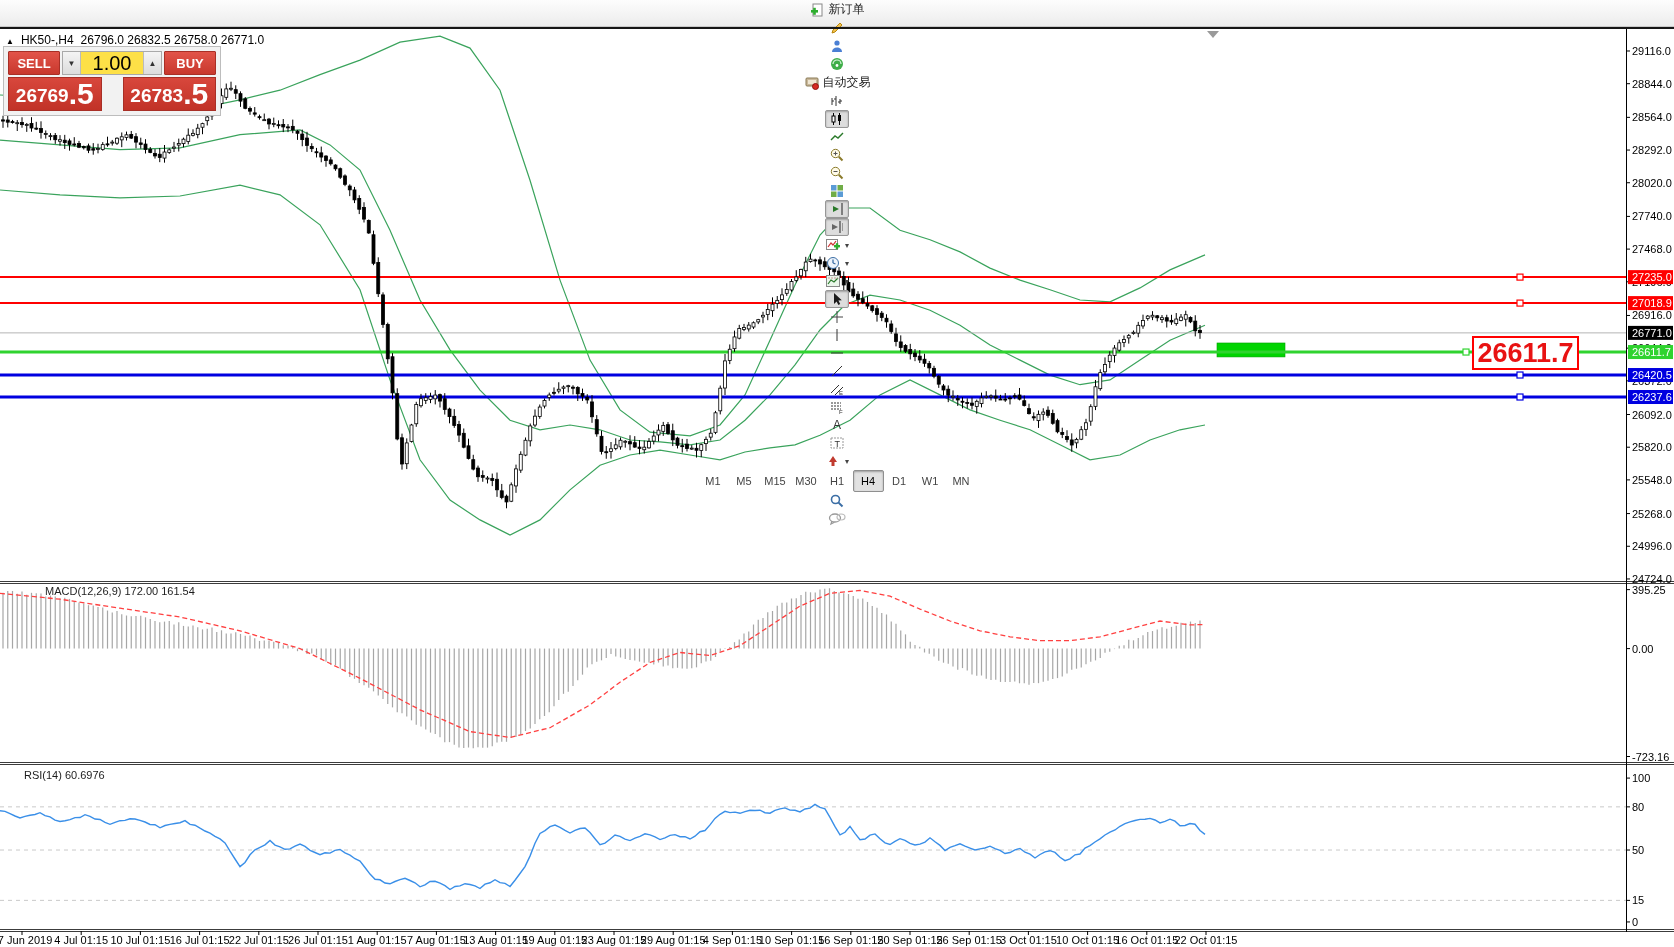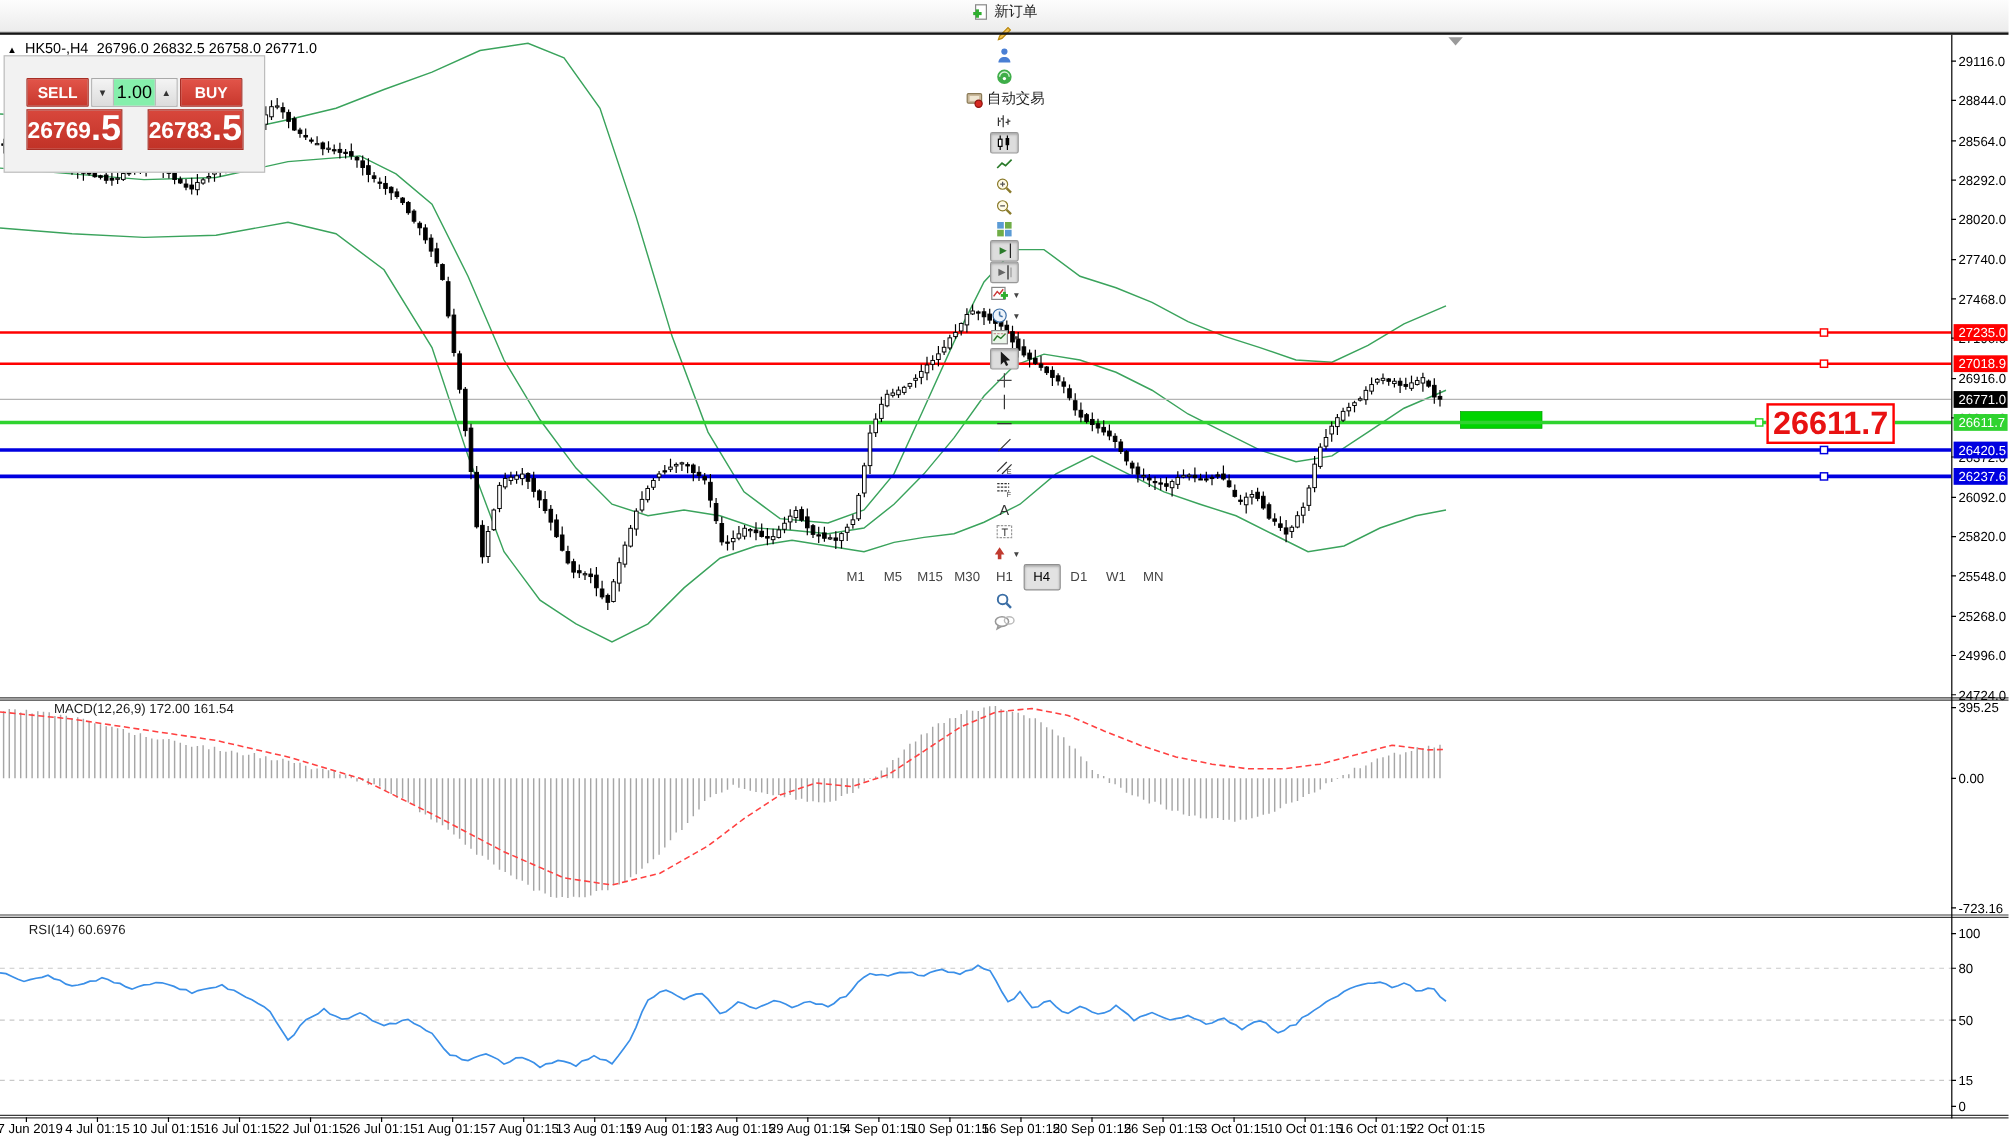--- a/index.html
+++ b/index.html
@@ -14,27 +14,27 @@
   .tbtn svg{display:block;}
   .caret{font-size:8px;color:#444;margin-left:1px;}
   .tf{width:31px;font-size:11px;color:#444;justify-content:center;}
   .tf.active{background:#e2e2e2;border-color:#8f8f8f;box-shadow:inset 0 1px 2px rgba(0,0,0,.3);color:#000;}
   #tb-spacer{flex:1;}
   
   #chart-svg{position:absolute;left:0;top:0;z-index:1;}
   #symbol-label{position:absolute;left:6px;top:33px;font-size:12px;color:#000;z-index:5;display:flex;gap:7px;align-items:baseline;}
   #symbol-label .arr{font-size:8px;}
   
-  #trade-panel{position:absolute;left:3px;top:46px;width:218px;z-index:6;background:#f2f2f2;border:1px solid #bdbdbd;padding:18px;box-sizing:border-box;}
+  #trade-panel{position:absolute;left:3px;top:46px;width:218px;z-index:6;background:#f2f2f2;border:1px solid #bdbdbd;padding:4px;box-sizing:border-box;}
   .tp-row1{display:flex;height:24px;gap:2px;}
   .tp-btn{flex:0 0 50px;background:linear-gradient(#e25449,#c8382d);border:1px solid #a82f26;color:#fff;font-size:13px;font-weight:bold;display:flex;align-items:center;justify-content:center;border-radius:1px;}
   .tp-stepper{flex:1;display:flex;border:1px solid #a9a9a9;background:#fff;}
   .tp-arrow{width:17px;background:linear-gradient(#f4f4f4,#dcdcdc);border:0;border-right:1px solid #bbb;font-size:8px;color:#333;display:flex;align-items:center;justify-content:center;}
   .tp-arrow.up{border-right:0;border-left:1px solid #bbb;}
-  .tp-vol{flex:1;display:flex;align-items:center;justify-content:center;font-size:15px;color:#000;background:#86efac;}
+  .tp-vol{flex:1;display:flex;align-items:center;justify-content:center;font-size:20px;color:#000;background:#fde047;}
   .tp-row2{display:flex;height:34px;gap:21px;margin-top:2px;}
   .tp-price{flex:1;background:linear-gradient(#d8473c,#c13227);border:1px solid #a82f26;color:#fff;display:flex;align-items:flex-end;justify-content:center;padding-bottom:1px;}
   .tp-price .pint{font-size:19px;font-weight:bold;line-height:26px;}
   .tp-price .pfrac{font-size:30px;font-weight:bold;line-height:30px;}
   
   #macd-label,#rsi-label{position:absolute;left:4px;font-size:11px;color:#1d1d1d;z-index:5;}
   #macd-label{top:585px;margin-left:41px;}
   #rsi-label{top:769px;margin-left:20px;}
   
   #price-callout{position:absolute;left:1472px;top:336px;width:103px;height:30px;border:2px solid #ff0000;background:#fff;color:#e81212;font-size:27px;font-weight:bold;text-align:center;line-height:30px;z-index:6;}

